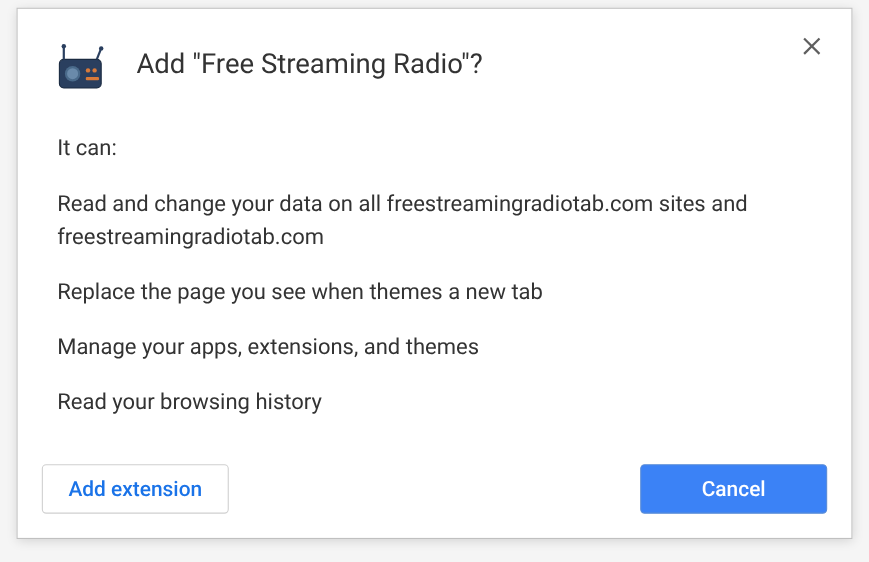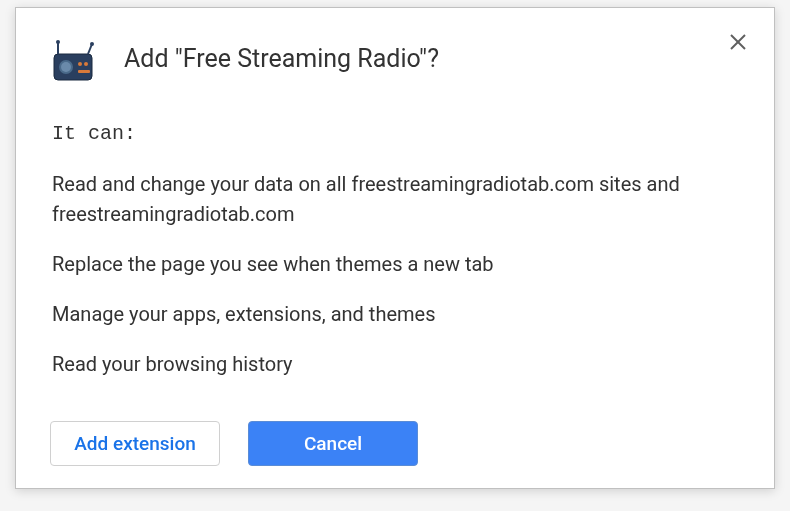--- a/index.html
+++ b/index.html
@@ -59,32 +59,31 @@
       stroke: #5f5f5f;
       stroke-width: 2;
     }
     .dialog-body {
       padding: 38px 36px 10px 36px;
     }
     .intro {
       font-size: 20px;
       color: #333;
       margin-bottom: 24px;
-      font-family: Liberation Mono, monospace;
     }
     .perm {
       font-size: 20px;
       color: #333;
       line-height: 1.5;
       margin-bottom: 20px;
     }
     .dialog-footer {
       display: flex;
-      justify-content: flex-start;
-      padding: 12px 22px 22px 34px;
+      justify-content: space-between;
+      padding: 12px 22px 22px 22px;
       gap: 28px;
     }
     .btn {
       font-size: 19px;
       font-weight: 500;
       padding: 10px 22px;
       border-radius: 4px;
       cursor: pointer;
       min-width: 170px;
       text-align: center;

